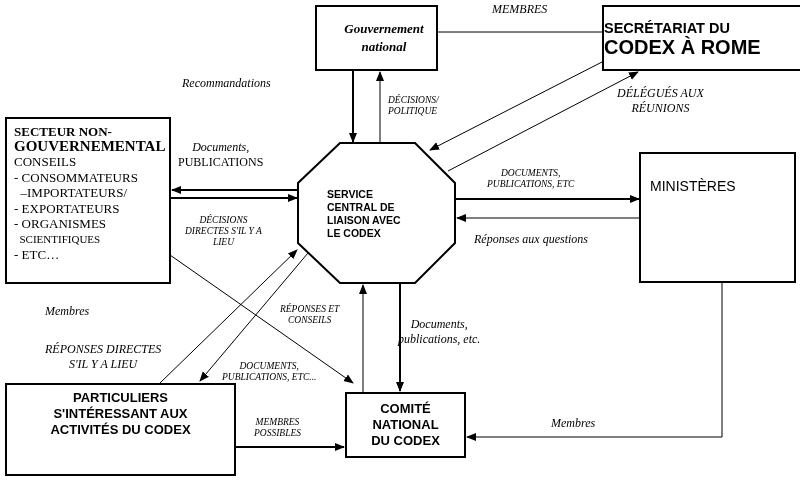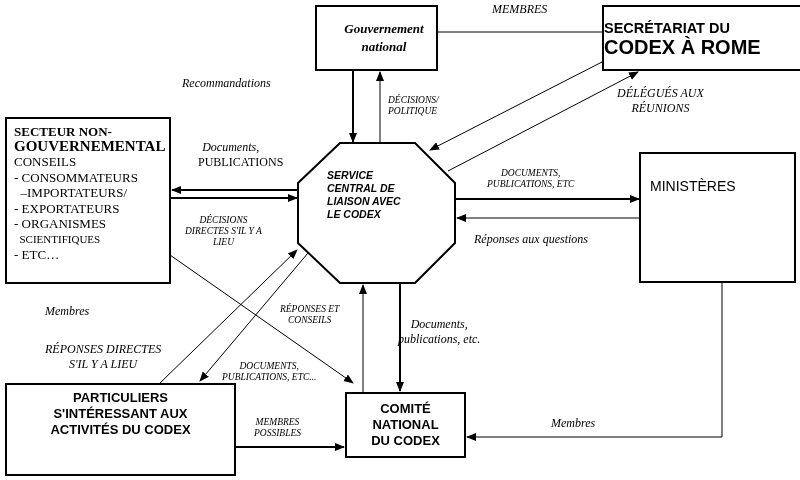--- a/index.html
+++ b/index.html
@@ -72,21 +72,21 @@
   <div style="font-weight:bold; font-size:15px; line-height:15px;">GOUVERNEMENTAL</div>
   <div style="font-size:13px; line-height:15.5px;">CONSEILS</div>
   <div style="font-size:13px; line-height:15.5px;">- CONSOMMATEURS</div>
   <div style="font-size:13px; line-height:15.5px; white-space:pre;">  –IMPORTATEURS/</div>
   <div style="font-size:13px; line-height:15.5px;">- EXPORTATEURS</div>
   <div style="font-size:13px; line-height:15.5px;">- ORGANISMES</div>
   <div style="font-size:11px; line-height:15.5px; white-space:pre;">  SCIENTIFIQUES</div>
   <div style="font-size:13px; line-height:15.5px;">- ETC…</div>
 </div>
 
-<div class="txt" style="left:327px; top:169px; width:120px;font-style:italic;">
+<div class="txt" style="left:327px; top:188px; width:120px;">
   <div class="sans-b" style="font-size:10.5px; line-height:13px;">SERVICE</div>
   <div class="sans-b" style="font-size:10.5px; line-height:13px;">CENTRAL DE</div>
   <div class="sans-b" style="font-size:10.5px; line-height:13px;">LIAISON AVEC</div>
   <div class="sans-b" style="font-size:10.5px; line-height:13px;">LE CODEX</div>
 </div>
 
 <div class="box" style="left:639px; top:152px; width:157px; height:131px; padding:24px 0 0 9px;">
   <div style="font-family:'Liberation Sans',sans-serif; font-size:14px; line-height:16px;">MINISTÈRES</div>
 </div>
 
@@ -111,21 +111,21 @@
   <div>POLITIQUE</div>
 </div>
 
 <div class="lbl md" style="left:617px; top:86px;">
   <div>DÉLÉGUÉS AUX</div>
   <div>RÉUNIONS</div>
 </div>
 
 <div class="lbl md" style="left:178px; top:140px;">
   <div>Documents,</div>
-  <div style="font-style:normal;margin-left:20px;">PUBLICATIONS</div>
+  <div style="font-style:normal;">PUBLICATIONS</div>
 </div>
 
 <div class="lbl sm" style="left:185px; top:215px;">
   <div>DÉCISIONS</div>
   <div>DIRECTES S'IL Y A</div>
   <div>LIEU</div>
 </div>
 
 <div class="lbl sm" style="left:487px; top:168px;">
   <div>DOCUMENTS,</div>

